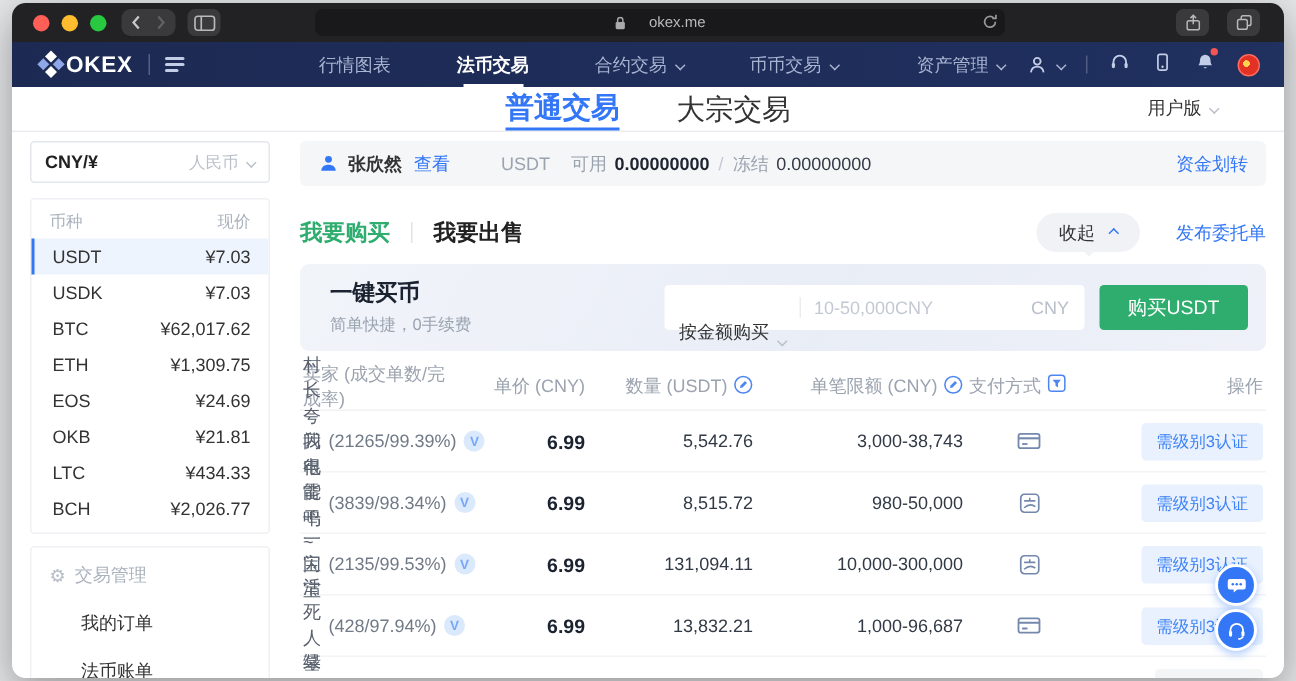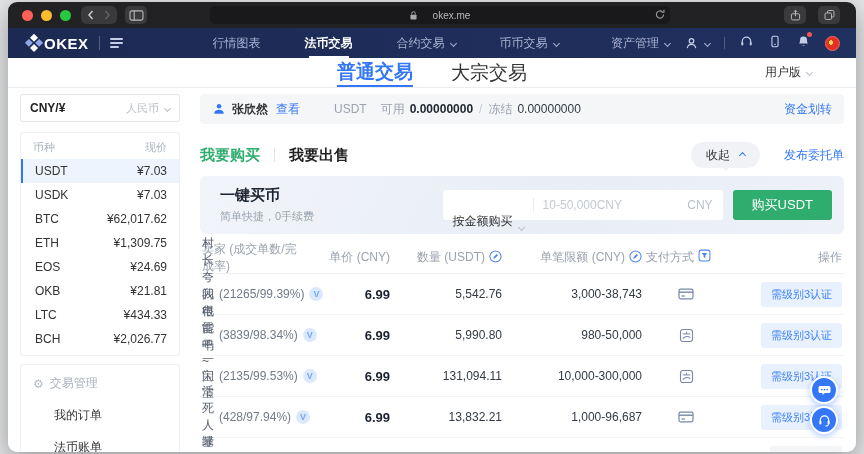--- a/index.html
+++ b/index.html
@@ -418,21 +418,21 @@
           </div>
       </div>
 
       <div class="trow">
         <div class="c c-seller">
             <span class="sname">闪电雷鸣~闪</span>
             <span class="sstats">(3839/98.34%)</span>
             <span class="vbadge">V</span>
           </div>
         <div class="c c-price pricecell">6.99</div>
-        <div class="c c-amount numcell">5,990.80</div>
+        <div class="c c-amount numcell">8,515.72</div>
         <div class="c c-limit numcell">980-50,000</div>
         <div class="c c-pay v-alipay">
 
           <svg class="pic ic-alipay" width="15" height="15" viewBox="0 0 16 16">
               <rect x="1.6" y="1.6" width="12.8" height="12.8" rx="2.6" fill="none" stroke="#7488ad" stroke-width="1.2"></rect>
               <line x1="4" y1="6.3" x2="12" y2="6.3" stroke="#7488ad" stroke-width="1.1"></line>
               <line x1="8" y1="4" x2="8" y2="6.3" stroke="#7488ad" stroke-width="1.1"></line>
               <path d="M4 11.2c2.8-2.4 5.6-2.6 8-.8" fill="none" stroke="#7488ad" stroke-width="1.1"></path>
             </svg>
         </div>

